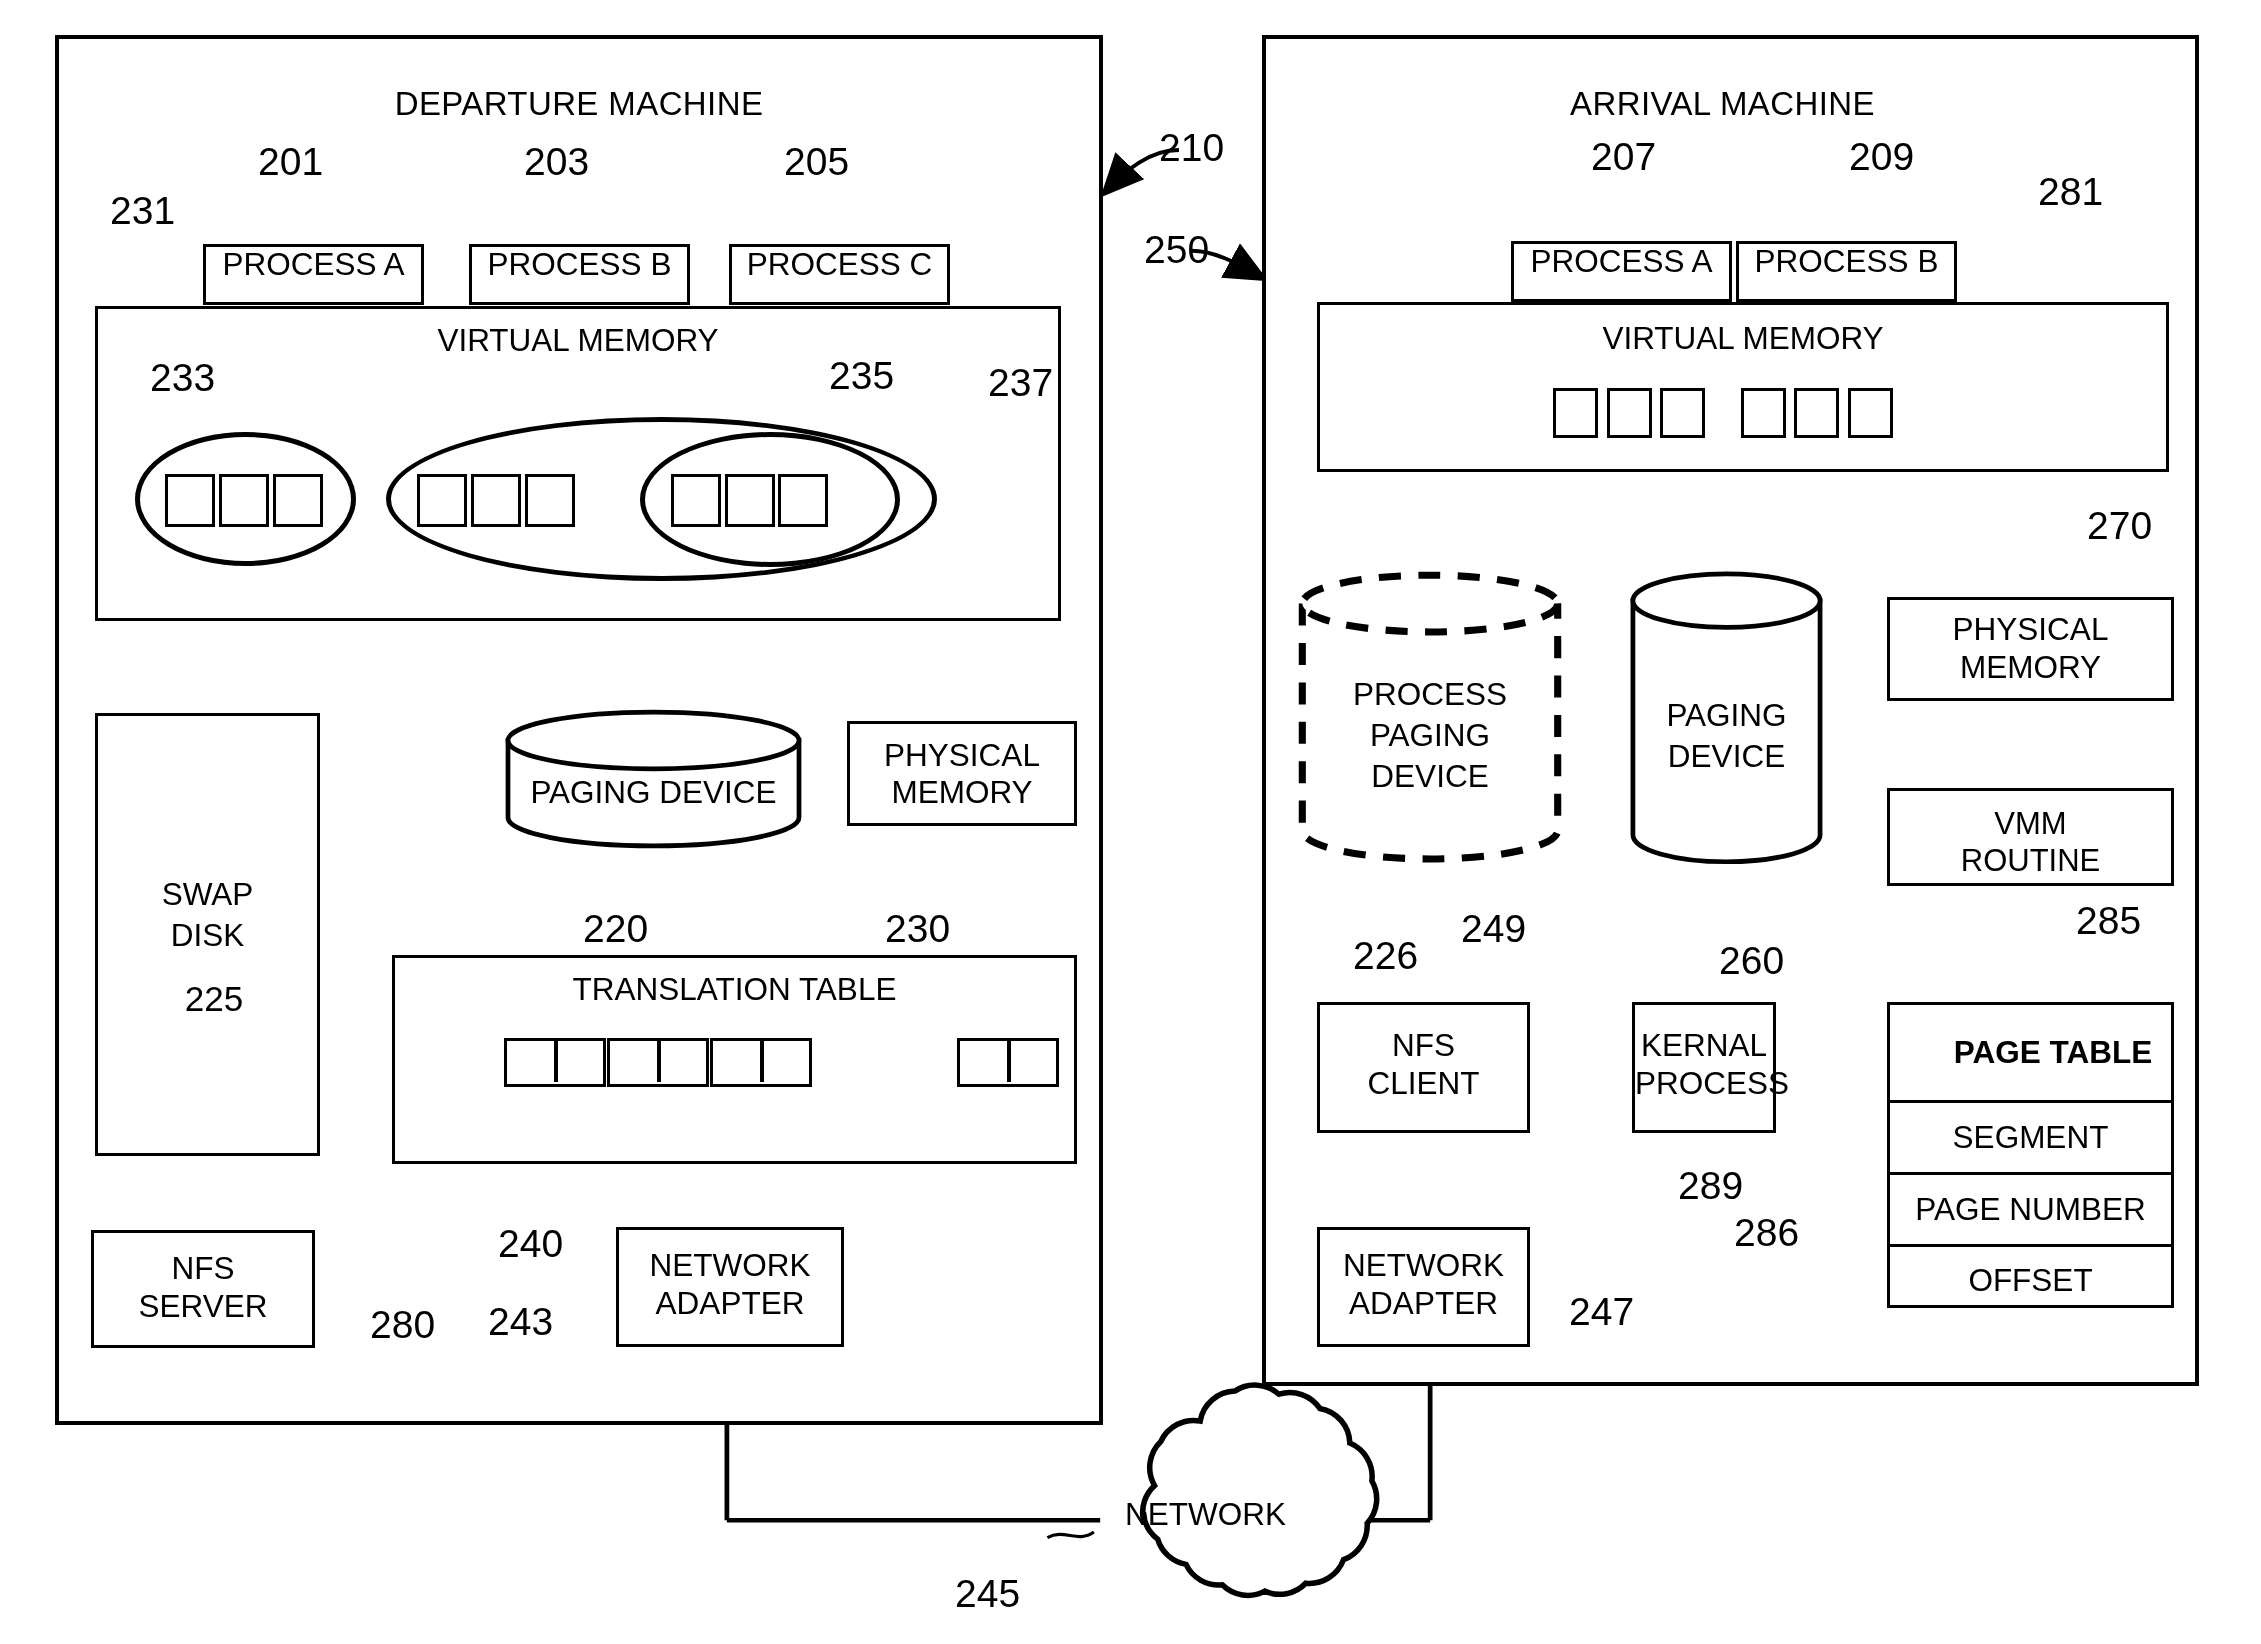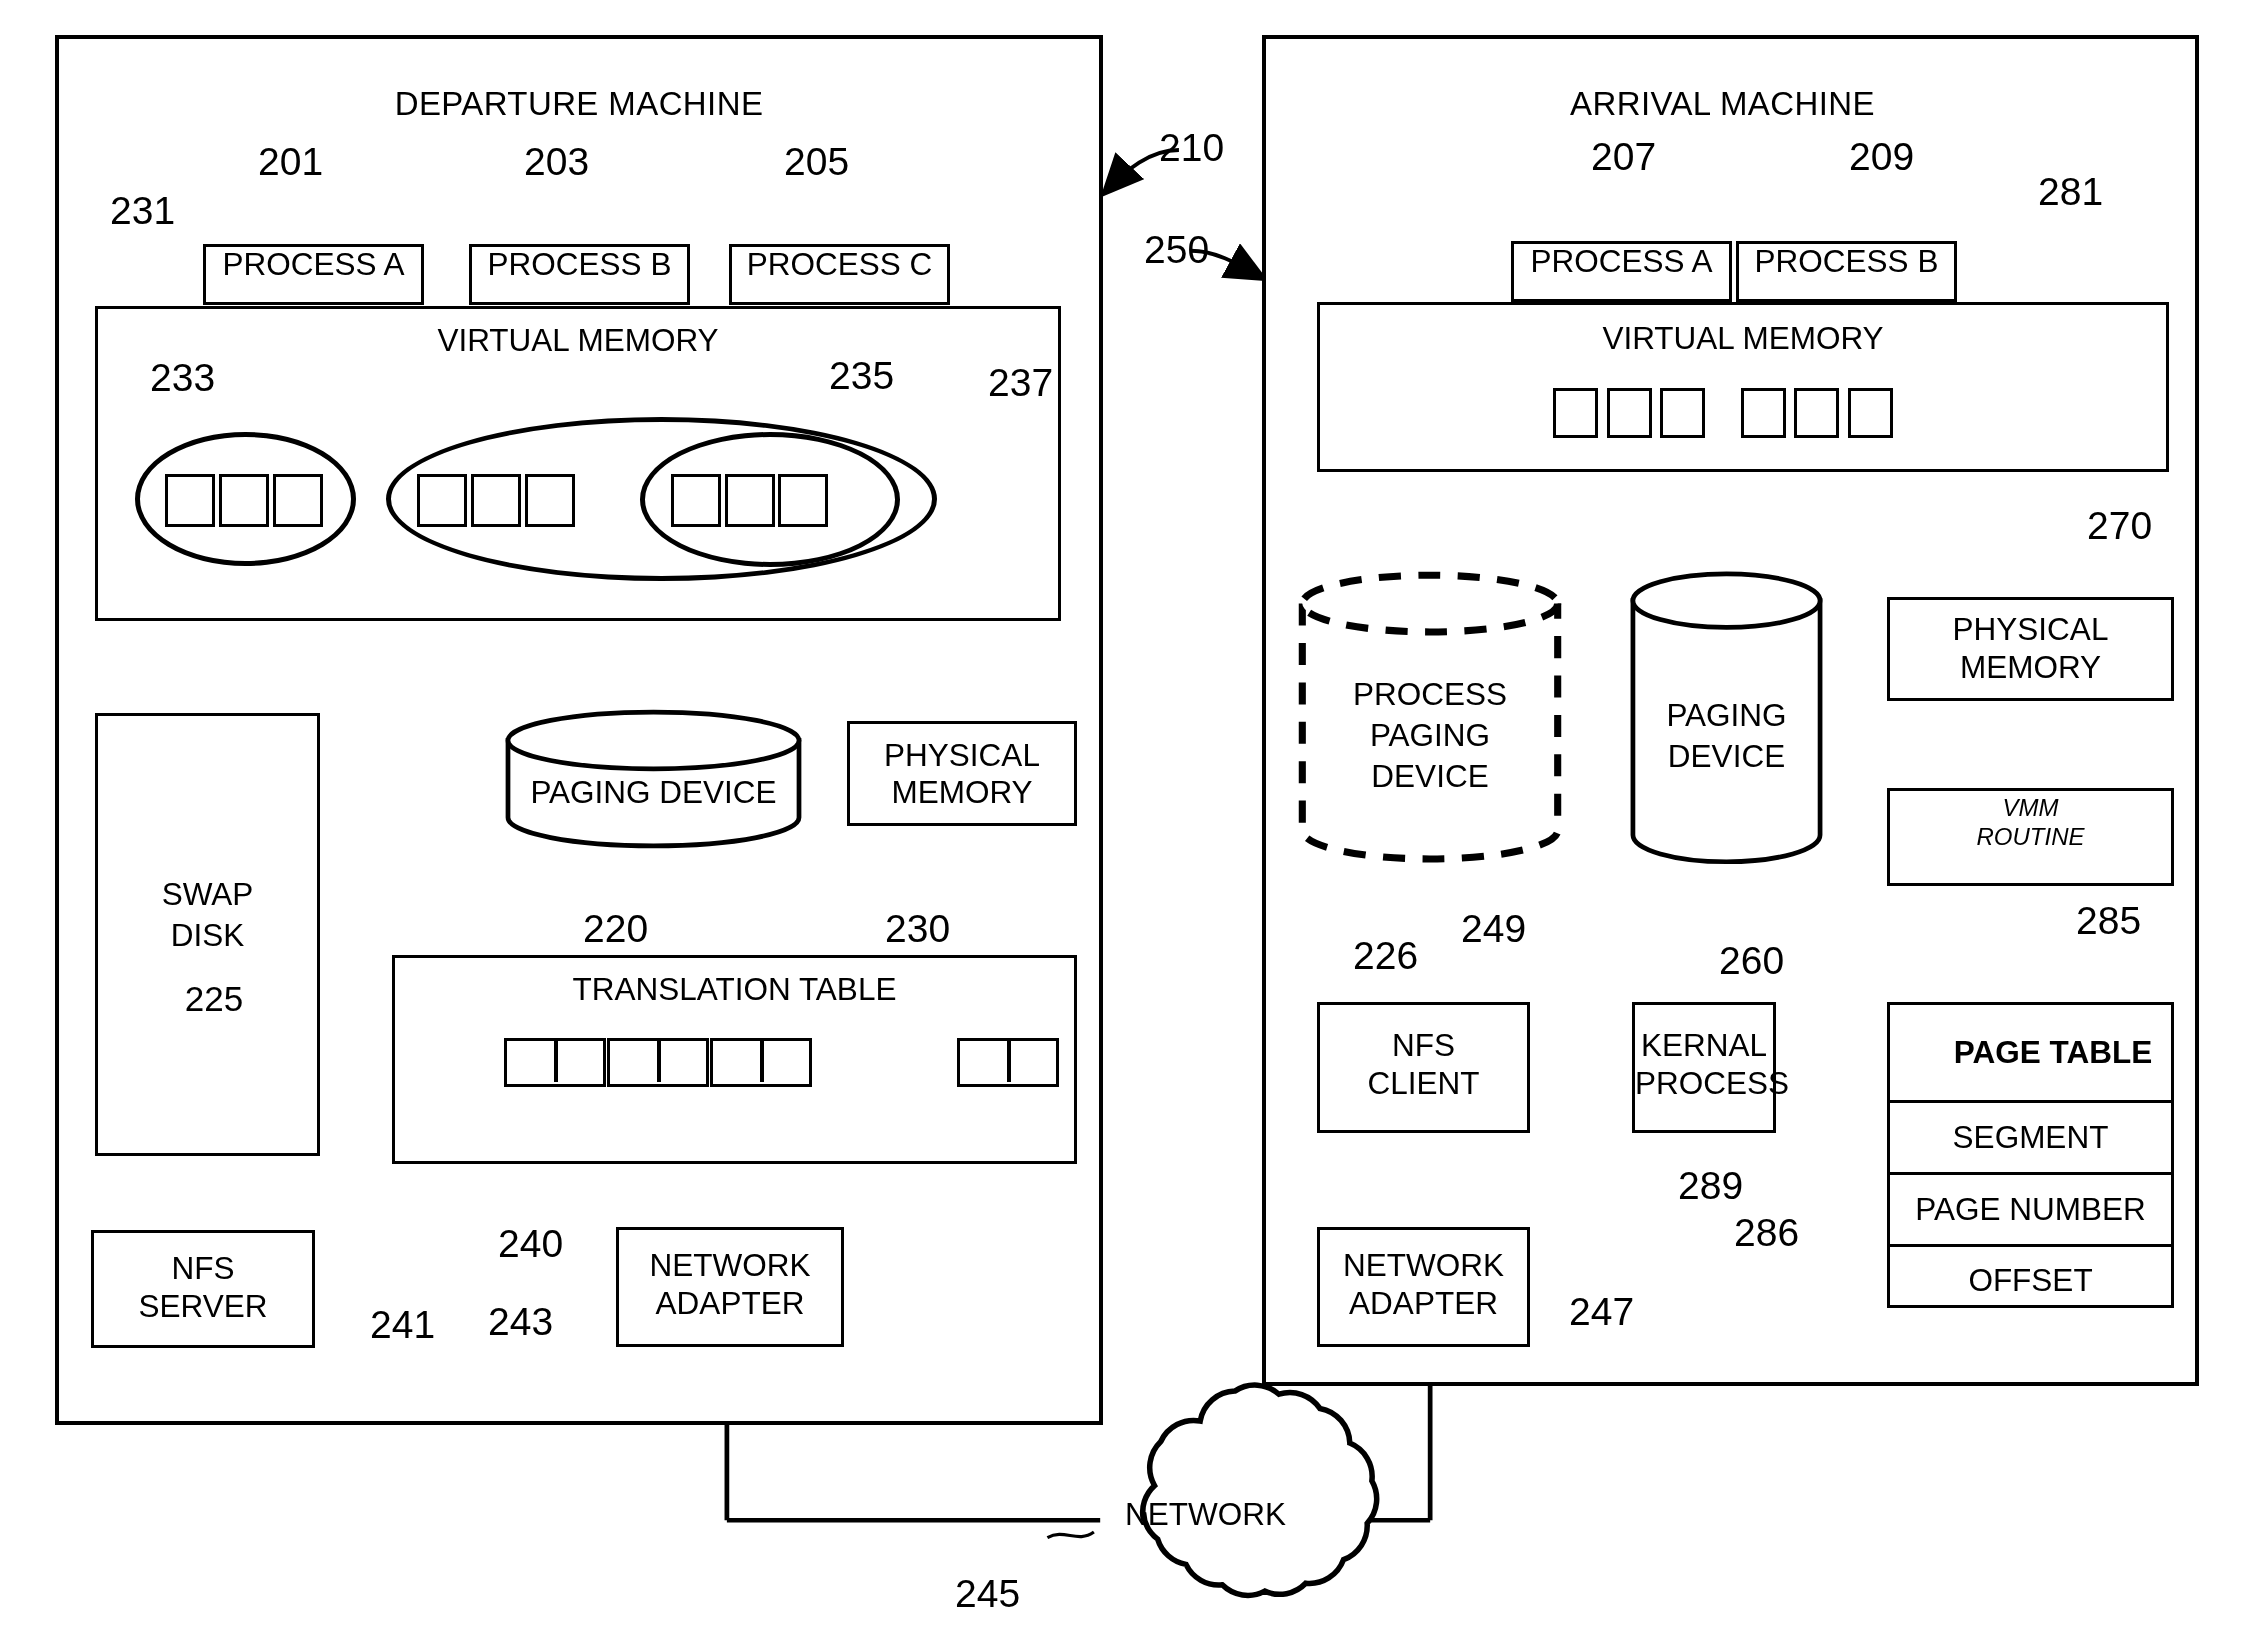--- a/index.html
+++ b/index.html
@@ -243,21 +243,21 @@
       <div style="position:absolute;left:47px;top:0;width:3.9px;height:41px;background:#000;"></div>
     </div>
   <div class="abs ref" style="left:498px;top:1222px;">240</div>
 
   <div class="abs box" style="left:91px;top:1230px;width:224px;height:118px;display:block;">
     <div style="text-align:center;margin-top:17.3px;font-size:31.5px;line-height:1.2;">
       <div>NFS</div>
       <div>SERVER</div>
     </div>
   </div>
-  <div class="abs ref" style="left:370px;top:1303px;">241</div>
+  <div class="abs ref" style="left:370px;top:1303px;">280</div>
   <div class="abs ref" style="left:488px;top:1300px;">243</div>
 
   <div class="abs box" style="left:616px;top:1227px;width:228px;height:120px;display:block;">
     <div style="text-align:center;margin-top:17.3px;font-size:31.5px;line-height:1.2;">
       <div>NETWORK</div>
       <div>ADAPTER</div>
     </div>
   </div>
 
   <div class="abs panel" style="left:1262px;top:35px;width:937px;height:1351px;"></div>
@@ -326,21 +326,21 @@
 
   <div class="abs box" style="left:1887px;top:597px;width:287px;height:104px;display:block;">
     <div style="text-align:center;margin-top:11px;font-size:31.5px;line-height:1.2;">
       <div>PHYSICAL</div>
       <div>MEMORY</div>
     </div>
   </div>
   <div class="abs ref" style="left:2087px;top:504px;">270</div>
 
   <div class="abs box" style="left:1887px;top:788px;width:287px;height:98px;display:block;">
-    <div style="text-align:center;margin-top:3px;font-size:24px;line-height:1.2;font-style:italic;">
+    <div style="text-align:center;margin-top:14px;font-size:31px;line-height:1.2;">
       <div>VMM</div>
       <div>ROUTINE</div>
     </div>
   </div>
   <div class="abs ref" style="left:2076px;top:899px;">285</div>
 
   <div class="abs ptbl" style="left:1887px;top:1002px;width:287px;height:306px;">
     <div class="row hdr" style="height:95px;">PAGE TABLE</div>
     <div class="row" style="height:69px;">SEGMENT</div>
     <div class="row" style="height:69px;">PAGE NUMBER</div>

